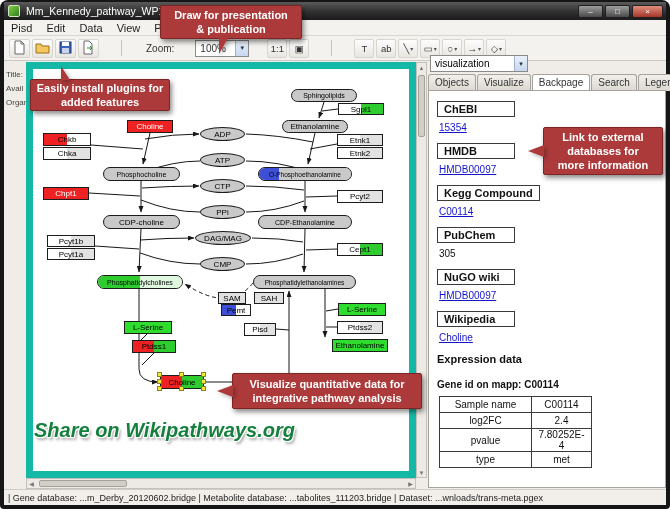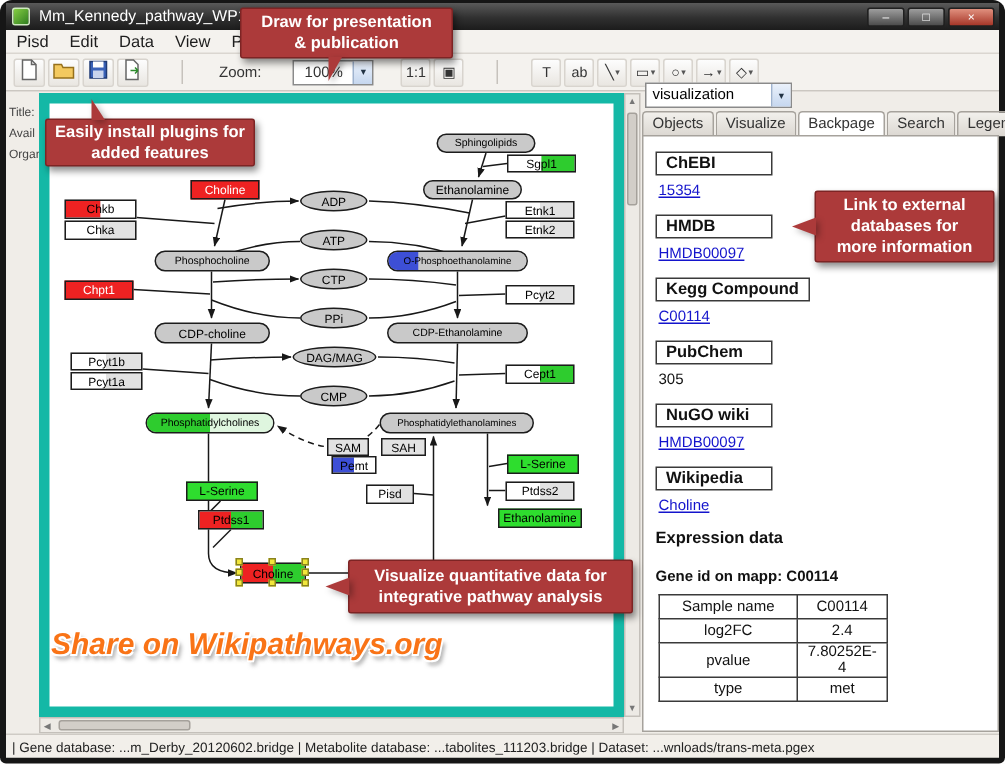--- a/index.html
+++ b/index.html
@@ -12,21 +12,21 @@
   .title-text{flex:1;white-space:nowrap;overflow:hidden;}
   .window-controls{display:flex;gap:2px;margin-right:3px;}
   .winbtn{width:25px;height:13px;font-size:8px;line-height:11px;text-align:center;color:#fff;
     background:linear-gradient(#9d9d9d,#4b4b4b);border:1px solid #202020;border-radius:2px;}
   .winbtn.close{background:linear-gradient(#e0907e,#a63527);width:31px;}
   .content-bg{position:absolute;left:4px;top:20px;right:4px;bottom:4px;background:#F0EDE8;}
   .menubar{position:absolute;left:4px;top:20px;right:4px;height:16px;background:#F4F2EE;
     border-bottom:1px solid #DAD6D0;display:flex;align-items:center;font-size:11px;color:#1d1d1d;}
   .menu-item{padding:0 7px;}
   .toolbar{position:absolute;left:4px;top:36px;right:4px;height:25px;background:#F4F2EE;
-    border-bottom:1px solid #CBC7C1;display:flex;align-items:center;gap:18px;padding-left:5px;font-size:10px;color:#333;text-align:center;}
+    border-bottom:1px solid #CBC7C1;display:flex;align-items:center;gap:18px;padding-left:5px;font-size:10px;color:#333;}
   .tgroup{display:flex;gap:2px;align-items:center;}
   .tbtn{height:19px;min-width:20px;display:flex;align-items:center;justify-content:center;
     border:1px solid #D8D4CE;border-radius:2px;background:linear-gradient(#fdfdfd,#e9e6e1);font-size:9.5px;color:#333;padding:0 2px;}
   .tbtn .car{font-size:6px;margin-left:1px;color:#555;}
   .tsep{width:1px;height:16px;background:#C6C2BC;margin:0 4px;}
   .tlabel{margin:0 3px 0 2px;}
   .combo{display:flex;align-items:center;height:17px;background:#fff;border:1px solid #8a8a8a;font-size:10px;}
   .combo .val{padding:0 4px;flex:1;white-space:nowrap;}
   .combo .caret{width:13px;height:100%;background:linear-gradient(#eaf1fb,#c6d7ef);border-left:1px solid #9fb3cf;
     font-size:7px;display:flex;align-items:center;justify-content:center;color:#234;}
@@ -66,21 +66,21 @@
   .expr td:last-child{width:60px;}
   .statusbar{position:absolute;left:4px;top:489px;right:4px;height:16px;background:#F2EFEA;border-top:1px solid #CFCBC5;
     font-size:9px;color:#222;display:flex;align-items:center;padding-left:4px;white-space:nowrap;overflow:hidden;}
   .callout{position:absolute;background:#AC3A3A;border:1px solid #7d2424;border-radius:2px;
     box-shadow:2px 3px 5px rgba(0,0,0,.45);color:#fff;font-weight:bold;font-size:11px;line-height:1.28;
     display:flex;flex-direction:column;align-items:center;justify-content:center;text-align:center;z-index:40;}
   .pt{position:absolute;width:0;height:0;z-index:39;filter:drop-shadow(2px 2px 2px rgba(0,0,0,.3));}
   .pt-down{border-top:16px solid #AC3A3A;border-right:9px solid transparent;}
   .pt-up{border-bottom:14px solid #AC3A3A;border-right:9px solid transparent;}
   .pt-left{border-right:16px solid #AC3A3A;border-top:6px solid transparent;border-bottom:6px solid transparent;}
-  .share{position:absolute;left:34px;top:419px;font-size:20px;font-weight:bold;font-style:italic;color:#f97316;z-index:35;
+  .share{position:absolute;left:34px;top:419px;font-size:20px;font-weight:bold;font-style:italic;color:#15803d;z-index:35;
     text-shadow:-1px -1px 0 #fff,1px -1px 0 #fff,-1px 1px 0 #fff,1px 1px 0 #fff,2px 3px 3px rgba(80,80,80,.55);}
 </style>
 </head>
 <body>
 
 <div id="stage">
   <div class="titlebar">
     <span class="app-icon"></span>
     <span class="title-text">Mm_Kennedy_pathway_WP1771_45176.gpml</span>
     <span class="window-controls">

